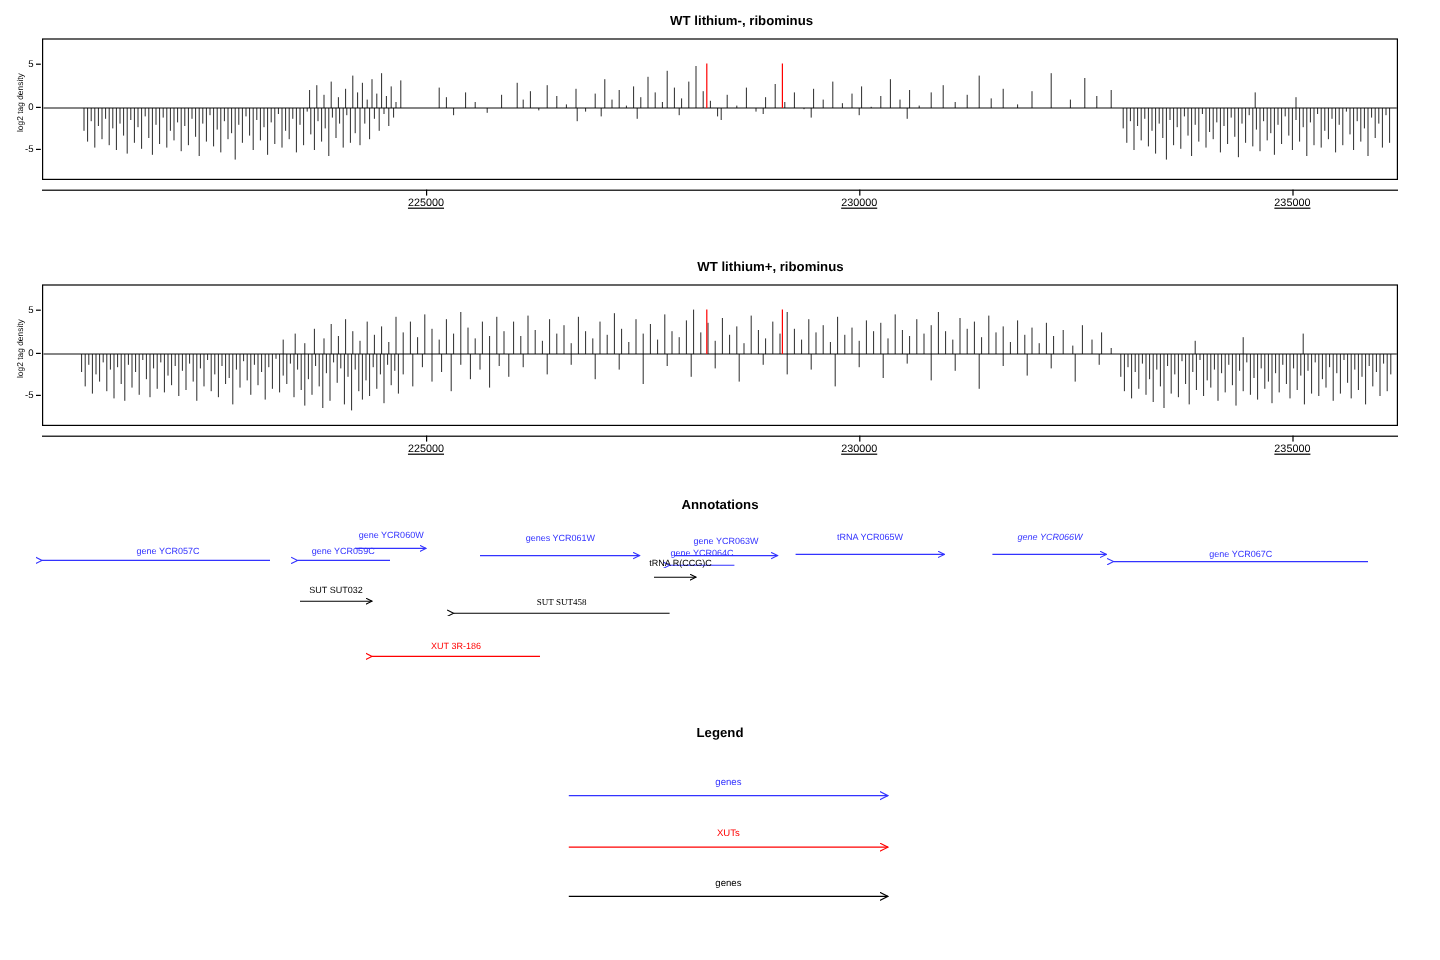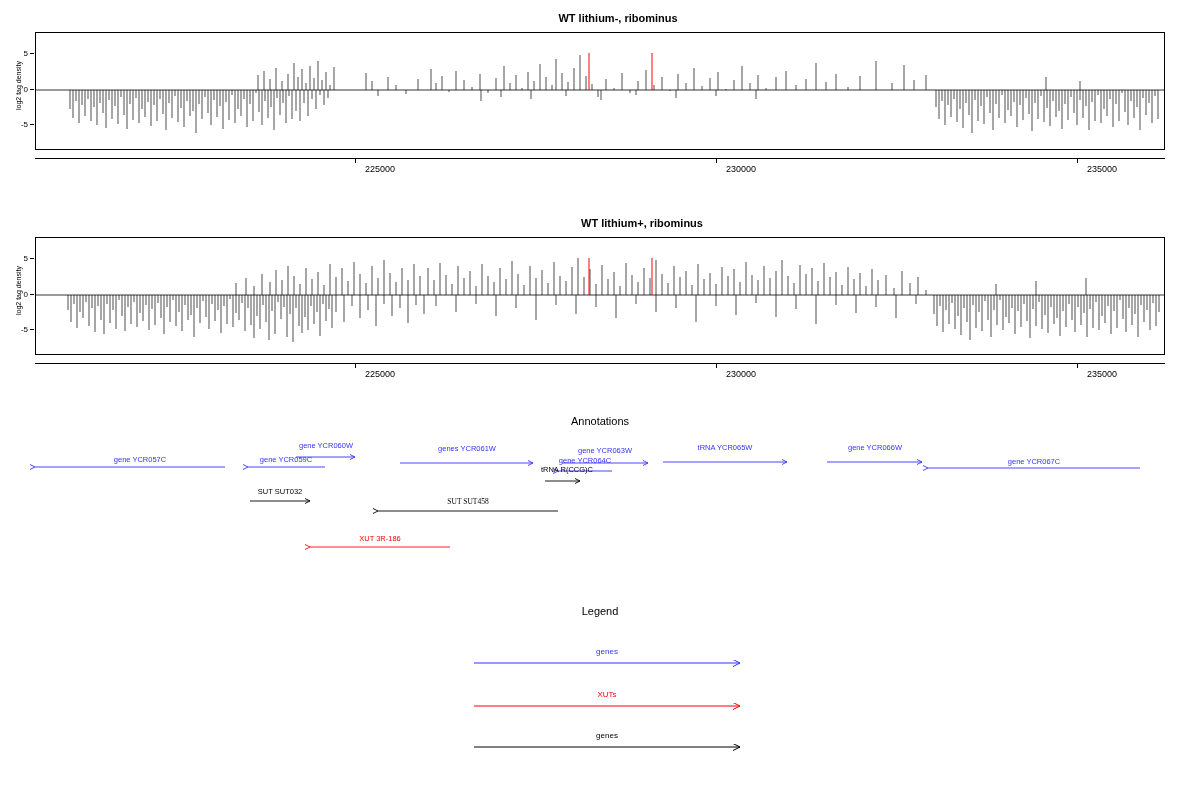--- a/index.html
+++ b/index.html
@@ -60,29 +60,30 @@
   }
   .xtick-mark {
     position: absolute;
     background: #000;
     width: 1px;
     height: 5px;
   }
   .xtick-label {
     position: absolute;
     font-size: 9px;
-    text-align: right;
+    text-align: center;
     color: #000;
+    text-decoration: underline;
   }
   .section-title {
     position: absolute;
     width: 100%;
     text-align: center;
     font-size: 11px;
-    font-weight: normal;
+    font-weight: bold;
   }
   .feat-label {
     position: absolute;
     font-size: 7.5px;
     text-align: center;
     white-space: nowrap;
   }
   .legend-label {
     position: absolute;
     font-size: 8px;
@@ -779,21 +780,21 @@
   </svg>
 
   <div class="feat-label" style="left:90px;top:50px;width:100px;color:#3333ff;">gene YCR057C</div>
   <div class="feat-label" style="left:236px;top:50px;width:100px;color:#3333ff;">gene YCR059C</div>
   <div class="feat-label" style="left:276px;top:36px;width:100px;color:#3333ff;">gene YCR060W</div>
   <div class="feat-label" style="left:417px;top:39px;width:100px;color:#3333ff;">genes YCR061W</div>
   <div class="feat-label" style="left:555px;top:41px;width:100px;color:#3333ff;">gene YCR063W</div>
   <div class="feat-label" style="left:535px;top:51px;width:100px;color:#3333ff;">gene YCR064C</div>
   <div class="feat-label" style="left:512px;top:60px;width:110px;color:#000;">tRNA R(CCG)C</div>
   <div class="feat-label" style="left:675px;top:38px;width:100px;color:#3333ff;">tRNA YCR065W</div>
-  <div class="feat-label" style="left:825px;top:38px;width:100px;color:#3333ff;">gene YCR066W</div>
+  <div class="feat-label" style="left:825px;top:38px;width:100px;color:#3333ff;font-style:italic;">gene YCR066W</div>
   <div class="feat-label" style="left:984px;top:52px;width:100px;color:#3333ff;">gene YCR067C</div>
   <div class="feat-label" style="left:230px;top:82px;width:100px;color:#000;">SUT SUT032</div>
   <div class="feat-label" style="left:418px;top:92px;width:100px;color:#000;font-family:Liberation Serif, serif;">SUT SUT458</div>
   <div class="feat-label" style="left:330px;top:129px;width:100px;color:#ff0000;">XUT 3R-186</div>
 </div>
 
 <div class="panel" style="left:0;top:605px;width:1200px;height:180px;">
   <div class="section-title" style="top:0;">Legend</div>
 
   <svg class="arrow-svg" style="left:0;top:0;" width="1200" height="180">

